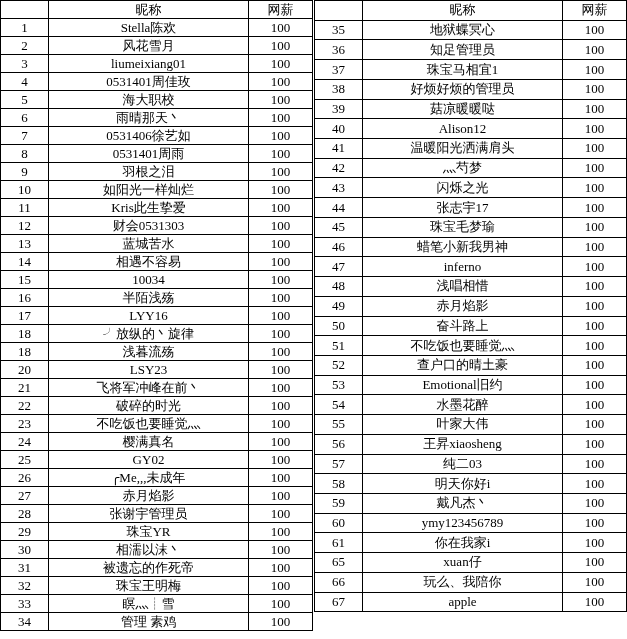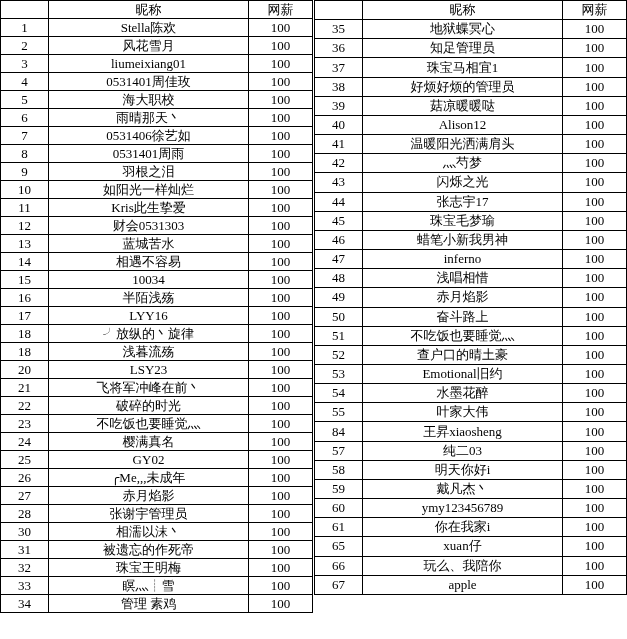--- a/index.html
+++ b/index.html
@@ -200,20 +200,25 @@
           <td>27</td>
           <td>赤月焰影</td>
           <td>100</td>
         </tr>
       <tr>
           <td>28</td>
           <td>张谢宇管理员</td>
           <td>100</td>
         </tr>
       <tr>
+          <td>29</td>
+          <td>珠宝YR</td>
+          <td>100</td>
+        </tr>
+      <tr>
           <td>30</td>
           <td>相濡以沫丶</td>
           <td>100</td>
         </tr>
       <tr>
           <td>31</td>
           <td>被遗忘的作死帝</td>
           <td>100</td>
         </tr>
       <tr>
@@ -347,21 +352,21 @@
           <td>54</td>
           <td>水墨花醉</td>
           <td>100</td>
         </tr>
       <tr>
           <td>55</td>
           <td>叶家大伟</td>
           <td>100</td>
         </tr>
       <tr>
-          <td>84</td>
+          <td>56</td>
           <td>王昇xiaosheng</td>
           <td>100</td>
         </tr>
       <tr>
           <td>57</td>
           <td>纯二03</td>
           <td>100</td>
         </tr>
       <tr>
           <td>58</td>

